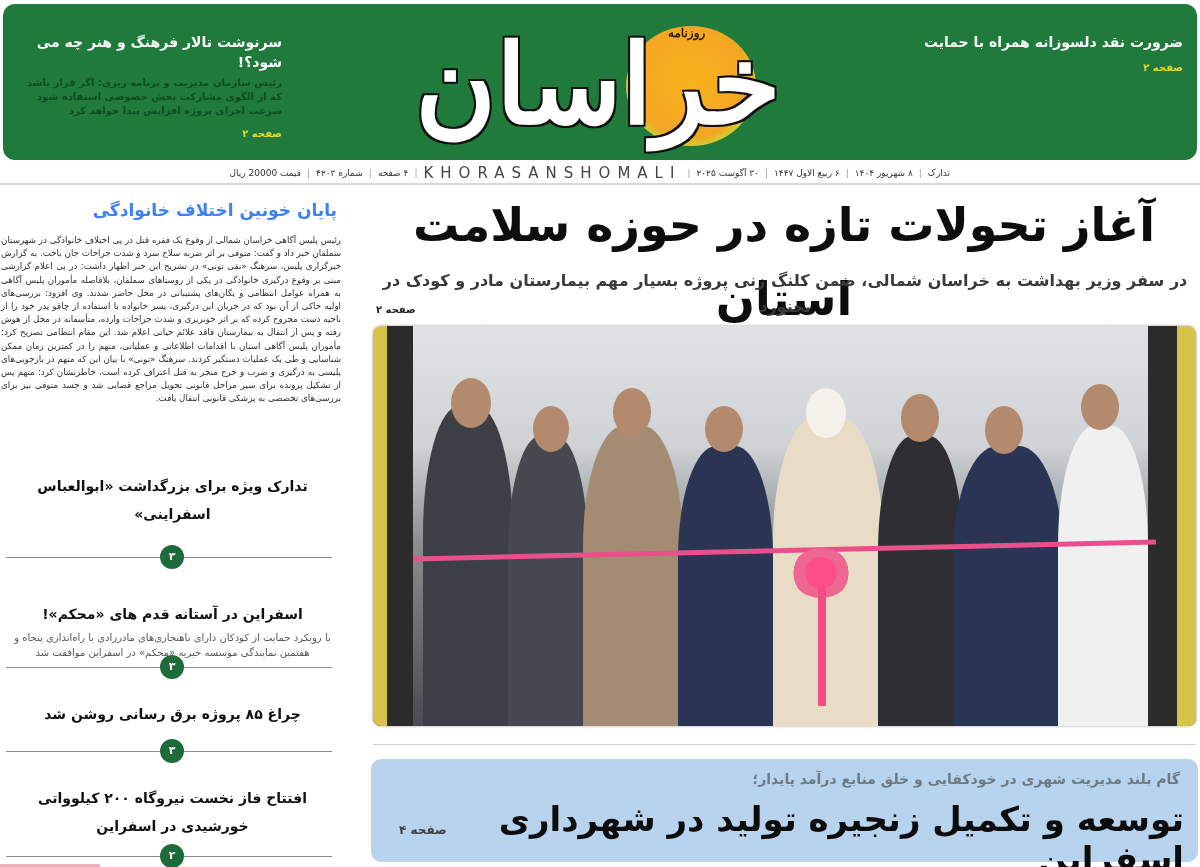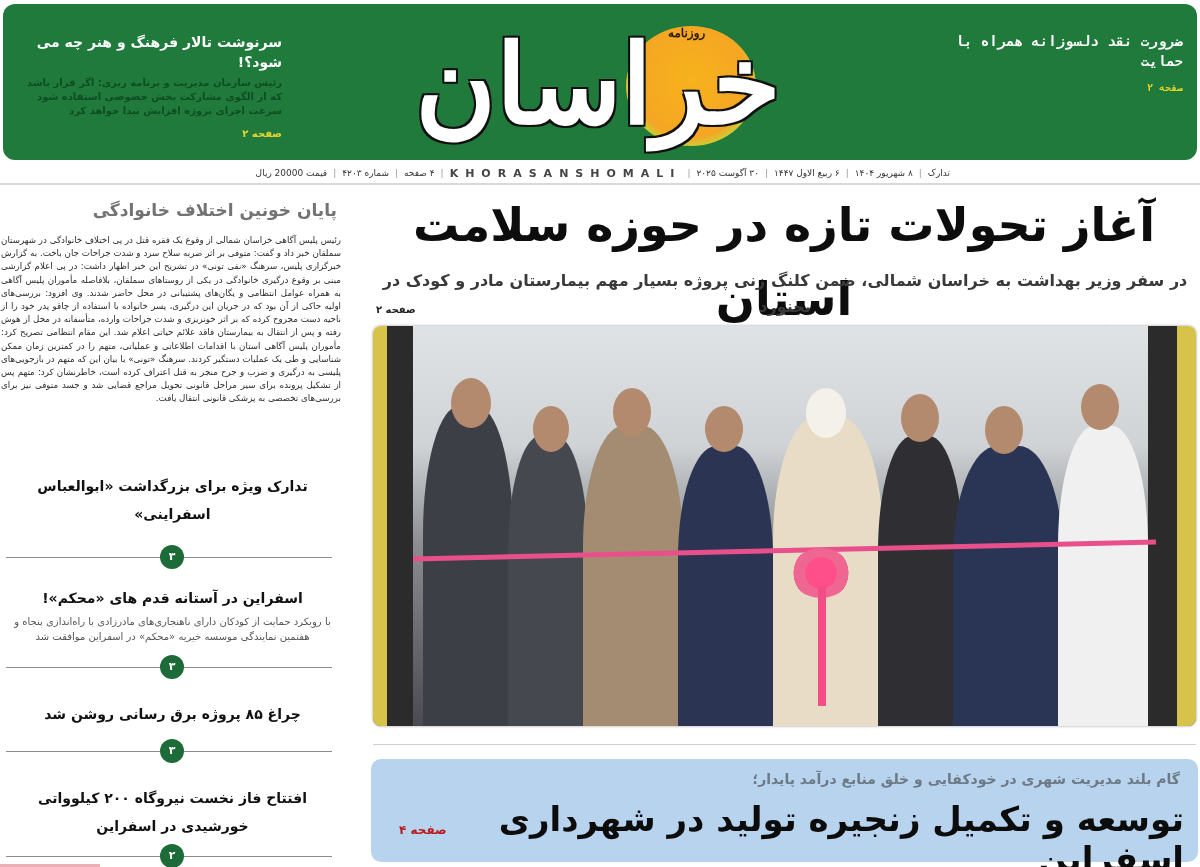--- a/index.html
+++ b/index.html
@@ -4,21 +4,21 @@
 <style>
   * { box-sizing: border-box; margin: 0; padding: 0; }
   html, body { width: 1200px; height: 867px; overflow: hidden; background: #ffffff; }
   body { font-family: "DejaVu Sans", sans-serif; position: relative; color: #111; }
 
   .masthead {
     position: absolute; left: 3px; top: 4px; width: 1194px; height: 156px;
     background: #1f7a3b; border-radius: 12px; overflow: hidden;
   }
   .mast-box { position: absolute; top: 28px; width: 265px; direction: rtl; text-align: right; color: #fff; }
-  .mast-box.right { right: 14px; font-family: Liberation Mono, monospace; }
+  .mast-box.right { right: 14px; }
   .mast-box.left { left: 14px; }
   .mast-box .mb-title { font-size: 14px; font-weight: bold; line-height: 20px; color: #ffffff; }
   .mast-box .mb-body { font-size: 10px; line-height: 14px; color: #0f4d22; margin-top: 4px; font-weight: bold; }
   .mast-box .mb-page { font-size: 10px; color: #e7d62c; margin-top: 10px; font-weight: bold; }
 
   .logo-area { position: absolute; left: 290px; top: 0; width: 610px; height: 156px; }
   .sun {
     position: absolute; left: 333px; top: 22px; width: 130px; height: 120px; border-radius: 50%;
     background: radial-gradient(circle at 50% 45%, #f7b21c 0%, #f5a623 62%, #c8d43a 74%, rgba(31,122,59,0) 82%);
   }
@@ -27,21 +27,21 @@
     position: absolute; left: 0; top: 6px; width: 610px; height: 150px; text-align: center; direction: rtl;
     font-family: "DejaVu Serif", serif; font-size: 110px; line-height: 150px; color: #fff; font-weight: bold;
     text-shadow: -2px -2px 0 #111, 2px -2px 0 #111, -2px 2px 0 #111, 2px 2px 0 #111; letter-spacing: -2px;
   }
 
   .dateline {
     position: absolute; left: 275px; top: 165px; width: 675px; height: 16px; direction: rtl;
     font-size: 9px; color: #333; display: flex; align-items: center; gap: 6px; white-space: nowrap;
   }
   .dateline .sep { color: #999; }
-  .dateline .brand { letter-spacing: 7px; font-weight: bold; font-size: 11px; color: #444; direction: ltr; }
+  .dateline .brand { letter-spacing: 7px; font-weight: normal; font-size: 15px; color: #444; direction: ltr; }
   .top-rule { position: absolute; left: 0; top: 183px; width: 1200px; height: 2px; background: #d9d9d9; }
 
   .headline {
     position: absolute; left: 372px; top: 188px; width: 824px; direction: rtl; text-align: center;
     font-size: 46px; font-weight: bold; line-height: 74px; color: #0d0d0d; letter-spacing: -1px;
   }
   .subhead {
     position: absolute; left: 380px; top: 268px; width: 810px; direction: rtl; text-align: center;
     font-size: 16px; font-weight: bold; line-height: 26px; color: #3a3a3a;
   }
@@ -60,24 +60,24 @@
   .ribbon { position: absolute; left: 40px; right: 40px; top: 222px; height: 5px; background: #e9508b; transform: rotate(-1.3deg); }
   .bow { position: absolute; left: 418px; top: 222px; width: 60px; height: 50px; border-radius: 50%; background: radial-gradient(circle, #ff4f8a 0 40%, #f06693 41% 70%, transparent 71%); }
   .bow-tail { position: absolute; left: 445px; top: 260px; width: 8px; height: 120px; background: #f24d84; }
 
   .bottom-rule { position: absolute; left: 373px; top: 744px; width: 823px; height: 1px; background: #cfcfcf; }
   .banner {
     position: absolute; left: 371px; top: 759px; width: 827px; height: 103px; background: #b8d3ee; border-radius: 10px; direction: rtl;
   }
   .banner .kicker { position: absolute; right: 18px; top: 12px; font-size: 14px; color: #6c7a86; font-weight: bold; }
   .banner .title { position: absolute; right: 14px; top: 40px; font-size: 34px; font-weight: bold; color: #0c0c0c; letter-spacing: -1px; }
-  .banner .page { position: absolute; left: 28px; top: 64px; font-size: 12px; color: #b91c1c; font-weight: bold; }
+  .banner .page { position: absolute; left: 28px; top: 64px; font-size: 12px; color: #404040; font-weight: bold; }
 
   .side { position: absolute; left: 0; top: 190px; width: 345px; direction: rtl; }
-  .side .lead-title { position: absolute; right: 8px; top: 10px; font-size: 17px; font-weight: bold; color: #737373; }
+  .side .lead-title { position: absolute; right: 8px; top: 10px; font-size: 17px; font-weight: bold; color: #3b82f6; }
   .side .lead-body {
     position: absolute; right: 4px; top: 44px; width: 340px; font-size: 8.7px; line-height: 13.2px; text-align: justify; color: #2a2a2a;
   }
   .brief { position: absolute; left: 0; width: 345px; direction: rtl; text-align: center; }
   .brief .b-title { font-size: 14px; font-weight: bold; color: #111; line-height: 28px; }
   .brief .b-body { font-size: 10px; color: #555; line-height: 15px; margin-top: 2px; padding: 0 6px; }
   .divider { position: absolute; left: 6px; width: 326px; height: 1px; background: #8c8c8c; }
   .page-dot {
     position: absolute; width: 24px; height: 24px; border-radius: 50%; background: #1d6b39; color: #fff;
     font-size: 11px; font-weight: bold; text-align: center; line-height: 24px;
@@ -175,21 +175,21 @@
   <h2 class="lead-title">پایان خونین اختلاف خانوادگی</h2>
   <p class="lead-body">رئیس پلیس آگاهی خراسان شمالی از وقوع یک فقره قتل در پی اختلاف خانوادگی در شهرستان سملقان خبر داد و گفت: متوفی بر اثر ضربه سلاح سرد و شدت جراحات جان باخت. به گزارش خبرگزاری پلیس، سرهنگ «نقی تونی» در تشریح این خبر اظهار داشت: در پی اعلام گزارشی مبنی بر وقوع درگیری خانوادگی در یکی از روستاهای سملقان، بلافاصله مأموران پلیس آگاهی به همراه عوامل انتظامی و یگان‌های پشتیبانی در محل حاضر شدند. وی افزود: بررسی‌های اولیه حاکی از آن بود که در جریان این درگیری، پسر خانواده با استفاده از چاقو پدر خود را از ناحیه دست مجروح کرده که بر اثر خونریزی و شدت جراحات وارده، متأسفانه در محل از هوش رفته و پس از انتقال به بیمارستان فاقد علائم حیاتی اعلام شد. این مقام انتظامی تصریح کرد: مأموران پلیس آگاهی استان با اقدامات اطلاعاتی و عملیاتی، متهم را در کمترین زمان ممکن شناسایی و طی یک عملیات دستگیر کردند. سرهنگ «تونی» با بیان این که متهم در بازجویی‌های پلیسی به درگیری و ضرب و جرح منجر به قتل اعتراف کرده است، خاطرنشان کرد: متهم پس از تشکیل پرونده برای سیر مراحل قانونی تحویل مراجع قضایی شد و جسد متوفی نیز برای بررسی‌های تخصصی به پزشکی قانونی انتقال یافت.</p>
 </div>
 
 <div class="brief" style="top:472px;">
   <div class="b-title">تدارک ویژه برای بزرگداشت «ابوالعباس اسفراینی»</div>
 </div>
 <div class="divider" style="top:557px;"></div>
 <div class="page-dot" style="left:160px;top:545px;">۳</div>
 
-<div class="brief" style="top:584px;text-align:center;">
+<div class="brief" style="top:600px;text-align:center;">
   <div class="b-title">اسفراین در آستانه قدم های «محکم»!</div>
   <div class="b-body">با رویکرد حمایت از کودکان دارای ناهنجاری‌های مادرزادی با راه‌اندازی پنجاه و هفتمین نمایندگی موسسه خیریه «محکم» در اسفراین موافقت شد</div>
 </div>
 <div class="divider" style="top:667px;"></div>
 <div class="page-dot" style="left:160px;top:655px;">۳</div>
 
 <div class="brief" style="top:700px;">
   <div class="b-title">چراغ ۸۵ پروژه برق رسانی روشن شد</div>
 </div>
 <div class="divider" style="top:751px;"></div>

